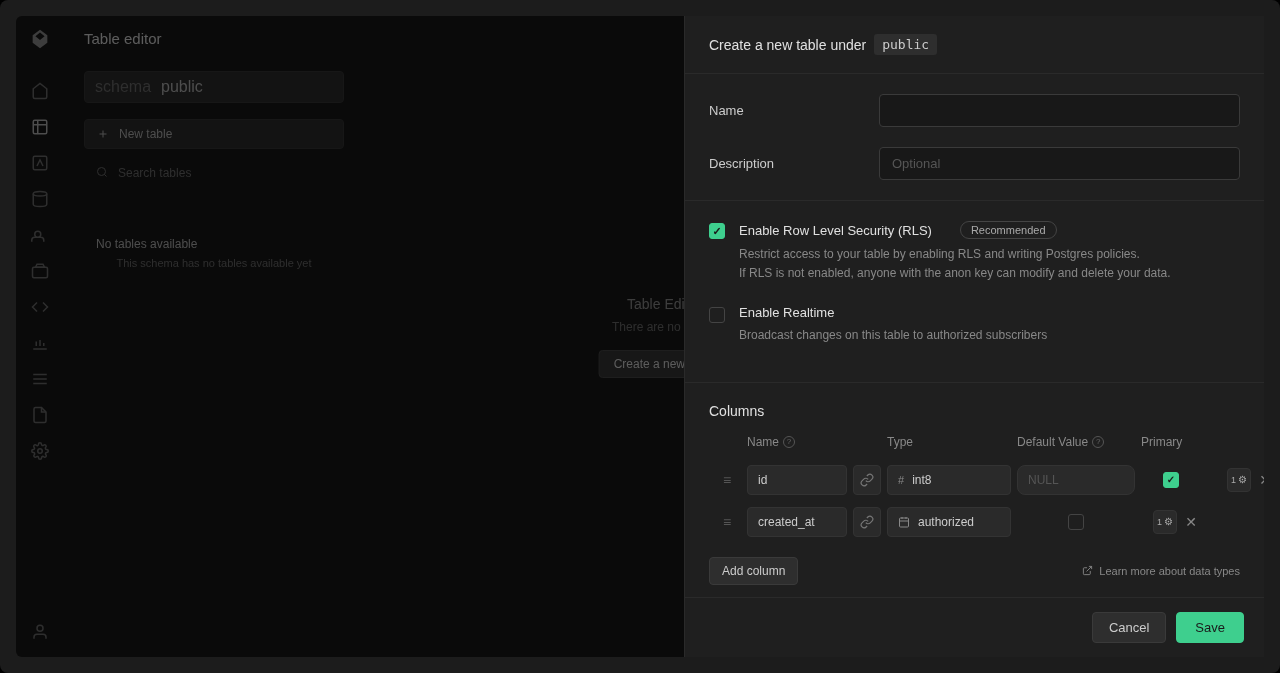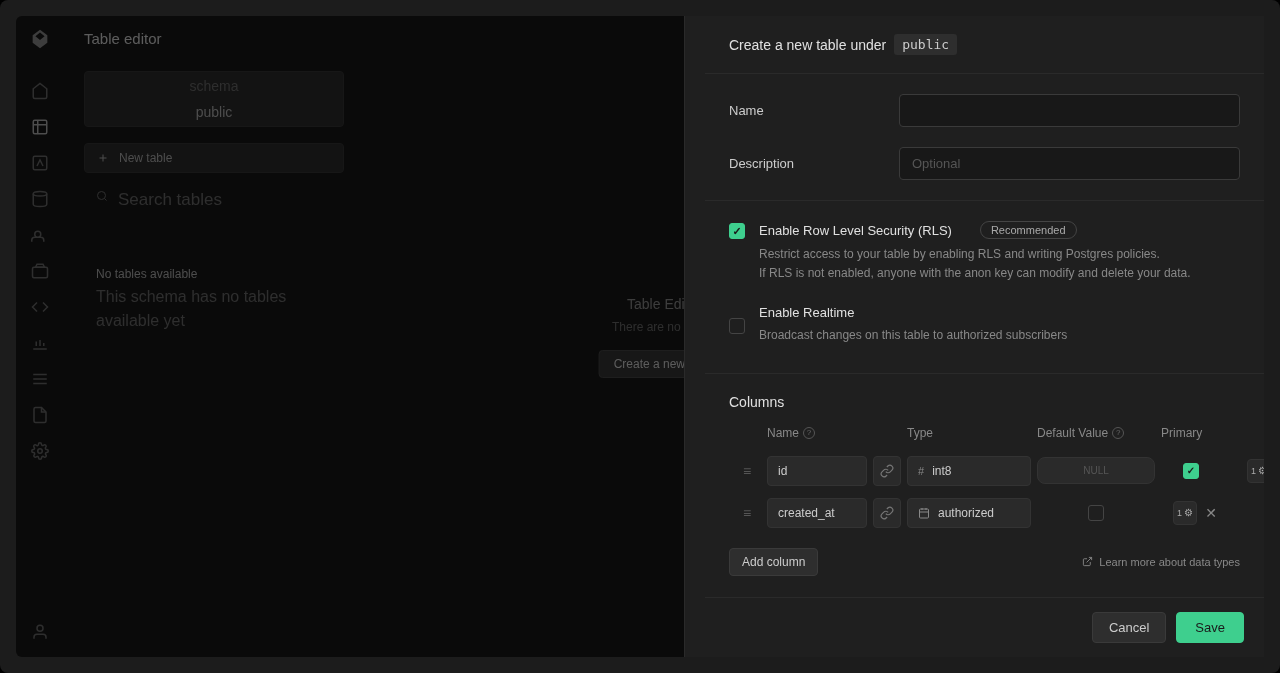--- a/index.html
+++ b/index.html
@@ -11,49 +11,49 @@
 .nav-icons { display: flex; flex-direction: column; gap: 18px; align-items: center; margin-top: 12px; }
 .nav-icon { width: 18px; height: 18px; color: #666; cursor: pointer; display: flex; align-items: center; justify-content: center; }
 .nav-icon.active { color: #aaa; }
 .nav-spacer { flex: 1; }
 .main-content { flex: 1; padding: 14px 20px; position: relative; }
 .top-header { display: flex; align-items: center; gap: 24px; margin-bottom: 24px; }
 .page-title { font-size: 15px; font-weight: 400; color: #ccc; }
 .breadcrumbs { display: flex; gap: 24px; margin-left: auto; margin-right: 380px; }
 .breadcrumb-item { font-size: 12px; color: #888; }
 .left-panel { width: 260px; }
-.schema-selector { background: #2a2a2a; border: 1px solid #333; border-radius: 4px; padding: 6px 10px; font-size: 14px; color: #888; display: flex; align-items: center; gap: 10px; flex-direction: column; }
+.schema-selector { background: #2a2a2a; border: 1px solid #333; border-radius: 4px; padding: 6px 10px; font-size: 16px; color: #888; display: flex; align-items: center; gap: 10px; }
 .schema-label { color: #666; }
 .schema-value { color: #aaa; }
 .new-table-btn { margin-top: 16px; background: #2a2a2a; border: 1px solid #333; border-radius: 4px; padding: 7px 12px; display: flex; align-items: center; gap: 10px; font-size: 12px; color: #aaa; cursor: pointer; }
-.search-input { margin-top: 10px; background: transparent; border: none; padding: 7px 12px; display: flex; gap: 10px; font-size: 17px; color: #666; }
+.search-input { margin-top: 10px; background: transparent; border: none; padding: 7px 12px; display: flex; gap: 10px; font-size: 12px; color: #666; }
 .empty-state { margin-top: 50px; padding: 0 12px; }
 .empty-title { font-size: 12px; color: #aaa; margin-bottom: 4px; }
-.empty-desc { font-size: 16px; color: #666; line-height: 1.5; }
+.empty-desc { font-size: 11px; color: #666; line-height: 1.5; text-align: center; }
 .center-msg { position: absolute; left: 50%; top: 50%; transform: translate(-50%, -50%); text-align: center; color: #888; }
 .center-title { font-size: 14px; margin-bottom: 8px; }
 .center-desc { font-size: 12px; margin-bottom: 16px; color: #666; }
 .center-btn { background: #333; border: 1px solid #444; border-radius: 4px; padding: 6px 14px; font-size: 12px; color: #ccc; cursor: pointer; }
 .overlay { position: absolute; inset: 16px; background: rgba(0,0,0,0.55); border-radius: 6px; }
 
 
-.panel { position: absolute; right: 16px; top: 16px; bottom: 16px; width: 580px; background: #1f1f1f; border-left: 1px solid #2a2a2a; display: flex; flex-direction: column; padding-left: 20px; }
+.panel { position: absolute; right: 16px; top: 16px; bottom: 16px; width: 580px; background: #1f1f1f; border-left: 1px solid #2a2a2a; display: flex; flex-direction: column; }
 .panel-header { padding: 18px 24px; border-bottom: 1px solid #2a2a2a; display: flex; align-items: center; gap: 8px; }
 .panel-title { font-size: 14px; color: #e0e0e0; }
 .schema-badge { background: #2e2e2e; border-radius: 3px; padding: 3px 8px; font-family: monospace; font-size: 13px; color: #ccc; }
 .panel-body { flex: 1; overflow-y: auto; }
 .form-section { padding: 20px 24px; border-bottom: 1px solid #2a2a2a; }
 .form-row { display: flex; align-items: center; margin-bottom: 20px; }
 .form-row:last-child { margin-bottom: 0; }
 .form-label { width: 170px; font-size: 13px; color: #ccc; flex-shrink: 0; }
 .form-input { flex: 1; background: #181818; border: 1px solid #3a3a3a; border-radius: 4px; padding: 8px 12px; color: #e0e0e0; font-size: 13px; outline: none; }
 .form-input::placeholder { color: #555; }
 .check-section { padding: 20px 24px; border-bottom: 1px solid #2a2a2a; }
 .check-row { display: flex; align-items: flex-start; gap: 14px; margin-bottom: 22px; }
-.check-row:last-child { margin-bottom: 7px; align-items: center; }
+.check-row:last-child { margin-bottom: 16px; }
 .checkbox { width: 16px; height: 16px; border-radius: 3px; border: 1px solid #444; flex-shrink: 0; margin-top: 2px; display: flex; align-items: center; justify-content: center; cursor: pointer; }
 .checkbox.checked { background: #3ecf8e; border-color: #3ecf8e; }
 .checkbox.checked::after { content: '✓'; color: #1a1a1a; font-size: 11px; font-weight: bold; }
 .check-content { flex: 1; }
 .check-title-row { display: flex; align-items: center; gap: 28px; margin-bottom: 6px; }
 .check-title { font-size: 13px; color: #e0e0e0; }
 .rec-badge { border: 1px solid #444; border-radius: 10px; padding: 2px 10px; font-size: 11px; color: #aaa; }
 .check-desc { font-size: 12px; color: #888; line-height: 1.6; }
 .columns-section { padding: 20px 24px; }
 .columns-header { display: flex; align-items: center; justify-content: space-between; margin-bottom: 16px; }
@@ -61,21 +61,21 @@
 .import-btn { background: #2e2e2e; border: 1px solid #3a3a3a; border-radius: 4px; padding: 5px 12px; font-size: 11px; color: #ccc; cursor: pointer; }
 .col-headers { display: grid; grid-template-columns: 28px 100px 28px 124px 118px 60px 68px; gap: 6px; align-items: center; padding: 0 4px; margin-bottom: 10px; font-size: 12px; color: #888; }
 .col-header-item { display: flex; align-items: center; gap: 4px; }
 .help-icon { width: 12px; height: 12px; border: 1px solid #555; border-radius: 50%; display: inline-flex; align-items: center; justify-content: center; font-size: 8px; color: #666; }
 .col-row { display: grid; grid-template-columns: 28px 100px 28px 124px 118px 60px 68px; gap: 6px; align-items: center; padding: 6px 4px; }
 .drag-handle { color: #555; cursor: grab; text-align: center; font-size: 14px; }
 .col-input { background: #2a2a2a; border: 1px solid #333; border-radius: 4px; padding: 7px 10px; font-size: 12px; color: #ccc; width: 100%; }
 .link-icon-btn { width: 28px; height: 30px; background: #2a2a2a; border: 1px solid #333; border-radius: 4px; display: flex; align-items: center; justify-content: center; color: #777; cursor: pointer; }
 .type-field { background: #2a2a2a; border: 1px solid #333; border-radius: 4px; padding: 7px 10px; display: flex; align-items: center; gap: 8px; font-size: 12px; color: #ccc; cursor: pointer; }
 .type-icon { color: #888; font-size: 11px; }
-.default-field { background: #2a2a2a; border: 1px solid #333; border-radius: 8px; padding: 7px 10px; font-size: 10px; color: #ccc; display: flex; align-items: center; justify-content: center; }
+.default-field { background: #2a2a2a; border: 1px solid #333; border-radius: 8px; padding: 7px 10px; font-size: 12px; color: #ccc; display: flex; align-items: center; justify-content: flex-start; }
 .list-icon { color: #666; }
 .primary-check { width: 16px; height: 16px; border-radius: 3px; border: 1px solid #444; display: flex; align-items: center; justify-content: center; cursor: pointer; margin: 0 auto; }
 .primary-check.checked { background: #3ecf8e; border-color: #3ecf8e; }
 .primary-check.checked::after { content: '✓'; color: #1a1a1a; font-size: 10px; font-weight: bold; }
 .row-actions { display: flex; align-items: center; gap: 4px; justify-content: flex-end; }
 .action-gear { width: 24px; height: 24px; background: #2a2a2a; border: 1px solid #333; border-radius: 4px; display: flex; align-items: center; justify-content: center; font-size: 10px; color: #aaa; cursor: pointer; position: relative; }
 .action-gear .count { font-size: 9px; margin-right: 2px; }
 .action-close { width: 20px; height: 20px; display: flex; align-items: center; justify-content: center; color: #888; cursor: pointer; font-size: 14px; }
 .columns-footer { display: flex; align-items: center; justify-content: space-between; margin-top: 14px; }
 .add-col-btn { background: #2e2e2e; border: 1px solid #3a3a3a; border-radius: 4px; padding: 6px 12px; font-size: 12px; color: #ccc; cursor: pointer; }

